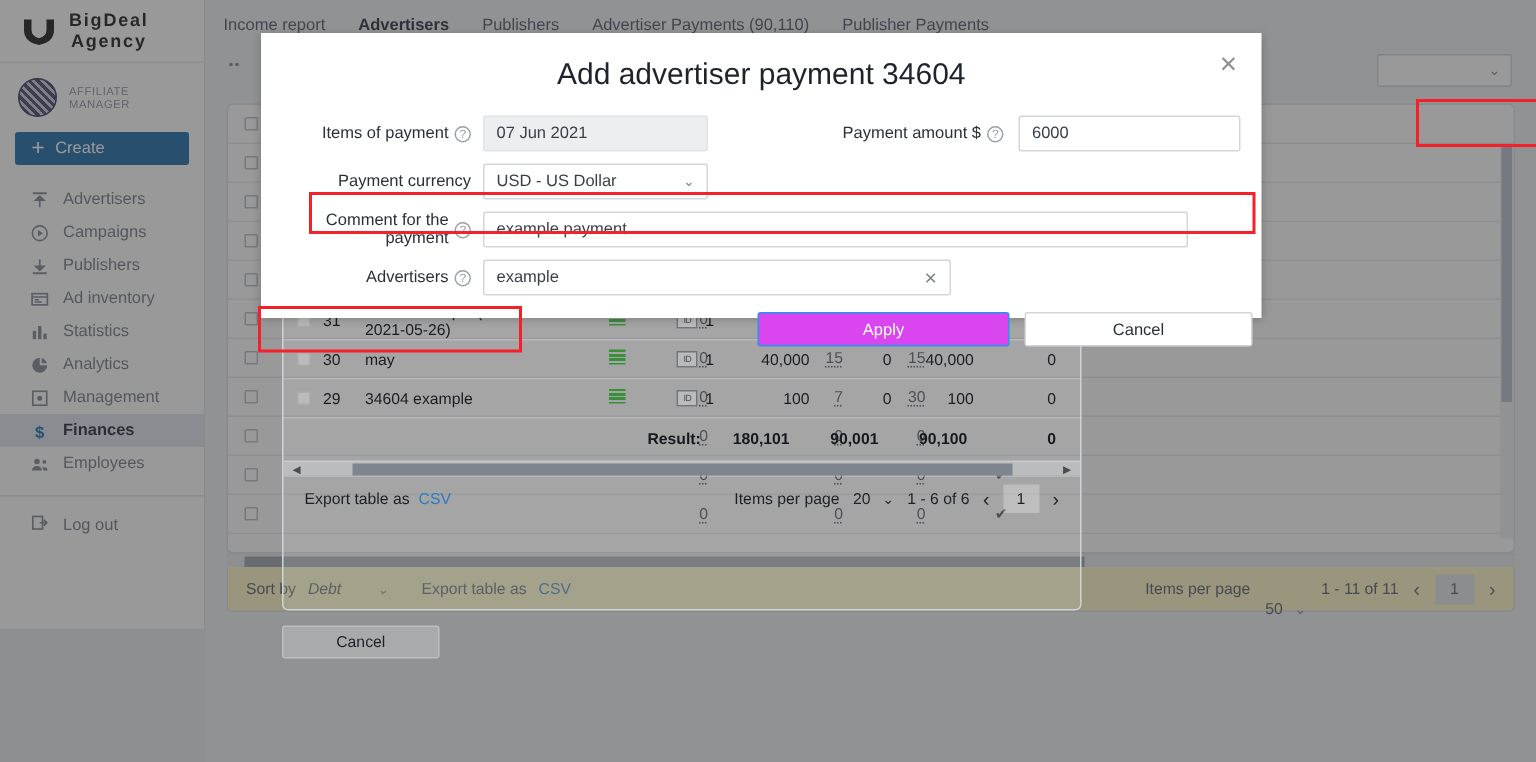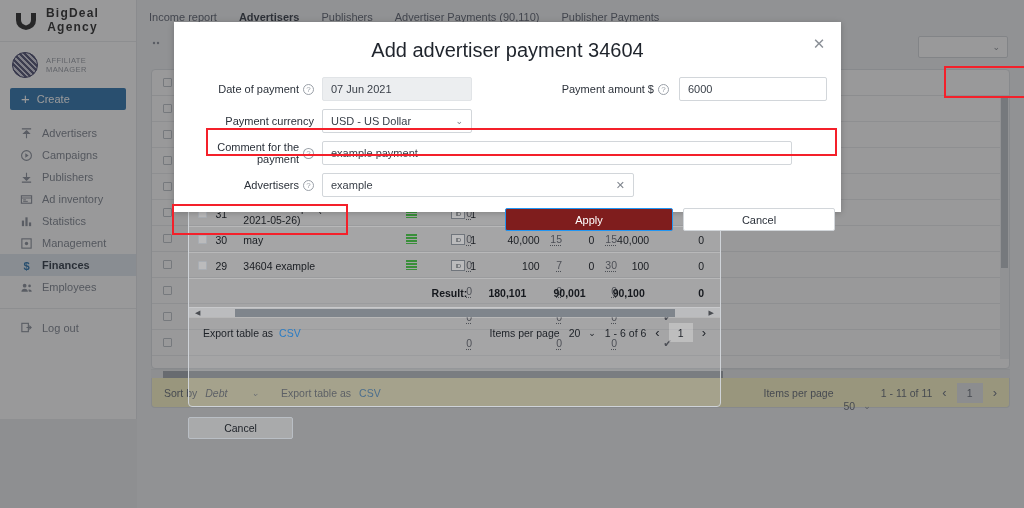--- a/index.html
+++ b/index.html
@@ -138,21 +138,21 @@
   #right-field .flabel { width:auto; padding-right:10px; }
   #right-field .fctl { width:148px; }
   
   .hl { position:absolute; border:2px solid #f4202a; pointer-events:none; }
   #hl-amount { left:382px; top:-10px; width:281px; height:32px; }
   #hl-comment { left:32px; top:52px; width:631px; height:28px; }
   #hl-apply  { left:-2px; top:-4px; width:176px; height:31px; }
   .btnrow { display:flex; gap:10px; margin-top:10px; padding-left:331px; position:relative;}
   .btn { height:23px; border-radius:2px; display:flex; align-items:center; justify-content:center;
          font-size:11px; cursor:pointer; }
-  .btn-apply { width:168px; background:#7f1d1d; color:#fff; border:1px solid #2196f3;}
+  .btn-apply { width:168px; background:#d946ef; color:#fff; border:1px solid #2196f3;}
   .btn-cancel { width:152px; background:#fff; color:#2b313a; border:1px solid #d2d6da;}
 </style>
 </head>
 <body>
 
 <div id="sidebar">
   <div class="sb-logo">
     <span class="sb-logo-mark">
       <svg viewBox="0 0 24 20" width="24" height="20">
           <path d="M2 2 L2 9 Q2 17 12 19 Q22 17 22 9 L22 2 L17 2 L17 9 Q17 13 12 14.5 Q7 13 7 9 L7 2 Z" fill="#111"></path>
@@ -214,20 +214,29 @@
     </div>
     <div class="sb-item">
       <span class="ic">
         <svg viewBox="0 0 14 14" width="13" height="13">
             <rect x="2" y="6" width="2.4" height="6" fill="#7b828e"></rect>
             <rect x="5.8" y="2.5" width="2.4" height="9.5" fill="#7b828e"></rect>
             <rect x="9.6" y="8" width="2.4" height="4" fill="#7b828e"></rect>
           </svg>
       </span>
       <span>Statistics</span>
+    </div>
+    <div class="sb-item">
+      <span class="ic">
+        <svg viewBox="0 0 14 14" width="13" height="13">
+            <path d="M7 7V1.6A5.4 5.4 0 1 0 12.4 7z" fill="#7b828e"></path>
+            <path d="M8.4 1.8A5.4 5.4 0 0 1 12.2 5.6L8.4 5.6z" fill="#7b828e"></path>
+          </svg>
+      </span>
+      <span>Analytics</span>
     </div>
     <div class="sb-item">
       <span class="ic">
         <svg viewBox="0 0 14 14" width="13" height="13">
             <rect x="2" y="2" width="10" height="10" fill="none" stroke="#7b828e" stroke-width="1.2"></rect>
             <circle cx="7" cy="7" r="1.8" fill="#7b828e"></circle>
           </svg>
       </span>
       <span>Management</span>
     </div>
@@ -562,21 +571,21 @@
 </div>
 
 <div id="modal">
   <div id="modal-title">Add advertiser payment 34604</div>
   <div id="modal-close">✕</div>
 
   <div class="frm">
 
     <div class="frow">
       <span class="flabel">
-        <span>Date of payment</span>
+        <span>Items of payment</span>
         <span class="qmark">?</span>
       </span>
       <span class="fctl readonly">
         <span>07 Jun 2021</span>
       </span>
     </div>
 
     <div class="frow">
       <span class="flabel">
         <span>Payment currency</span>

